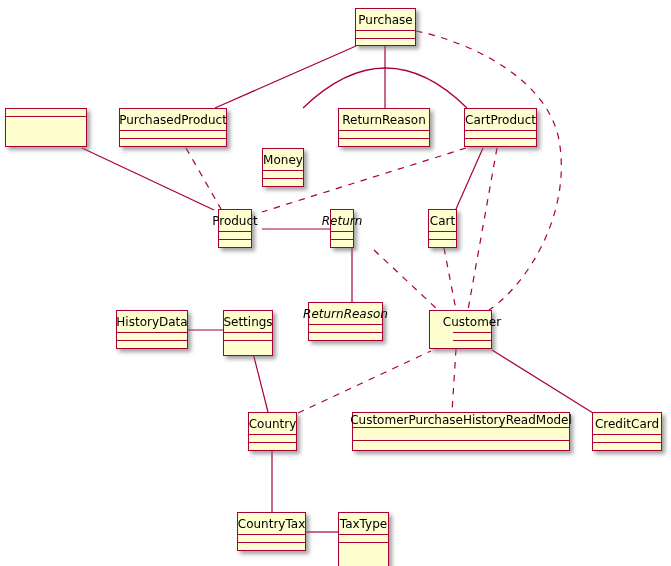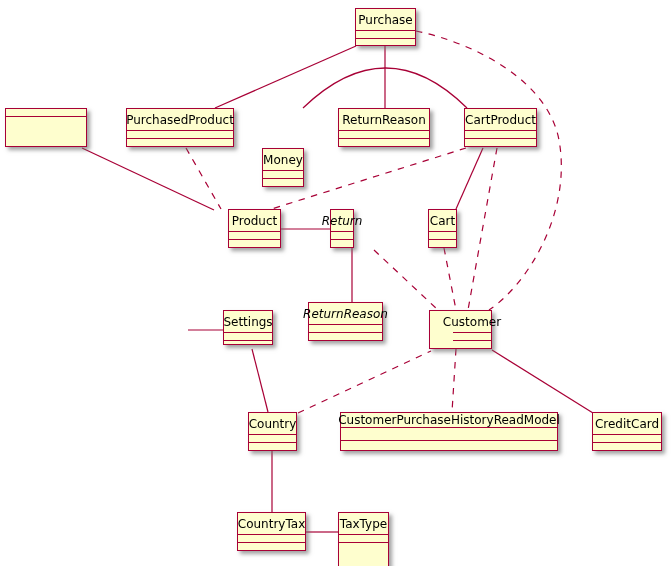--- a/index.html
+++ b/index.html
@@ -74,76 +74,81 @@
 
 <div class="uml-class" style="left: 355px; top: 8px; width: 61px; height: 38px;">
       <div class="uml-title">Purchase</div>
       <div class="uml-comp-attrs"></div>
       <div class="uml-comp-methods"></div>
     </div>
     <div class="uml-class" style="left: 5px; top: 108px; width: 82px; height: 39px;">
       <div class="uml-comp-attrs"></div>
       <div class="uml-comp-methods"></div>
     </div>
-    <div class="uml-class" style="left: 126px; top: 108px; width: 108px; height: 39px;">
+    <div class="uml-class" style="left: 119px; top: 108px; width: 108px; height: 39px;">
       <div class="uml-title">PurchasedProduct</div>
       <div class="uml-comp-attrs"></div>
       <div class="uml-comp-methods"></div>
     </div>
     <div class="uml-class" style="left: 262px; top: 108px; width: 42px; height: 39px; margin-top: 40px;">
       <div class="uml-title">Money</div>
       <div class="uml-comp-attrs"></div>
       <div class="uml-comp-methods"></div>
     </div>
     <div class="uml-class" style="left: 338px; top: 108px; width: 92px; height: 39px;">
       <div class="uml-title">ReturnReason</div>
       <div class="uml-comp-attrs"></div>
       <div class="uml-comp-methods"></div>
     </div>
     <div class="uml-class" style="left: 464px; top: 108px; width: 73px; height: 39px;">
       <div class="uml-title">CartProduct</div>
       <div class="uml-comp-attrs"></div>
       <div class="uml-comp-methods"></div>
     </div>
-    <div class="uml-class" style="left: 228px; top: 209px; width: 53px; height: 39px;">
+    <div class="uml-class" style="left: 218px; top: 209px; width: 34px; height: 39px;">
       <div class="uml-title">Product</div>
       <div class="uml-comp-attrs"></div>
       <div class="uml-comp-methods"></div>
     </div>
     <div class="uml-class" style="left: 330px; top: 209px; width: 24px; height: 39px; font-style: italic;">
       <div class="uml-title">Return</div>
       <div class="uml-comp-attrs"></div>
       <div class="uml-comp-methods"></div>
     </div>
     <div class="uml-class" style="left: 428px; top: 209px; width: 29px; height: 39px;">
       <div class="uml-title">Cart</div>
       <div class="uml-comp-attrs"></div>
       <div class="uml-comp-methods"></div>
     </div>
-    <div class="uml-class" style="left: 223px; top: 310px; width: 50px; height: 35px;">
+    <div class="uml-class" style="left: 116px; top: 310px; width: 72px; height: 39px;">
+      <div class="uml-title">HistoryData</div>
+      <div class="uml-comp-attrs"></div>
+      <div class="uml-comp-methods"></div>
+    </div>
+    <div class="uml-class" style="left: 223px; top: 310px; width: 50px; height: 46px;">
       <div class="uml-title">Settings</div>
       <div class="uml-comp-attrs"></div>
       <div class="uml-comp-methods"></div>
     </div>
     <div class="uml-class" style="left: 308px; top: 302px; width: 75px; height: 39px; font-style: italic;">
       <div class="uml-title">ReturnReason</div>
       <div class="uml-comp-attrs"></div>
       <div class="uml-comp-methods"></div>
     </div>
     <div class="uml-class" style="left: 429px; top: 310px; width: 63px; height: 39px; padding-left: 23px;">
       <div class="uml-title">Customer</div>
       <div class="uml-comp-attrs"></div>
       <div class="uml-comp-methods"></div>
     </div>
     <div class="uml-class" style="left: 248px; top: 412px; width: 49px; height: 39px;">
       <div class="uml-title">Country</div>
       <div class="uml-comp-attrs"></div>
       <div class="uml-comp-methods"></div>
     </div>
-    <div class="uml-class" style="left: 340px; top: 412px; width: 218px; height: 39px; gap: 12px;">
+    <div class="uml-class" style="left: 352px; top: 412px; width: 218px; height: 39px; gap: 12px;">
       <div class="uml-title">CustomerPurchaseHistoryReadModel</div>
       <div class="uml-comp-attrs"></div>
       <div class="uml-comp-methods"></div>
     </div>
     <div class="uml-class" style="left: 592px; top: 412px; width: 70px; height: 39px;">
       <div class="uml-title">CreditCard</div>
       <div class="uml-comp-attrs"></div>
       <div class="uml-comp-methods"></div>
     </div>
     <div class="uml-class" style="left: 237px; top: 512px; width: 69px; height: 39px;">

